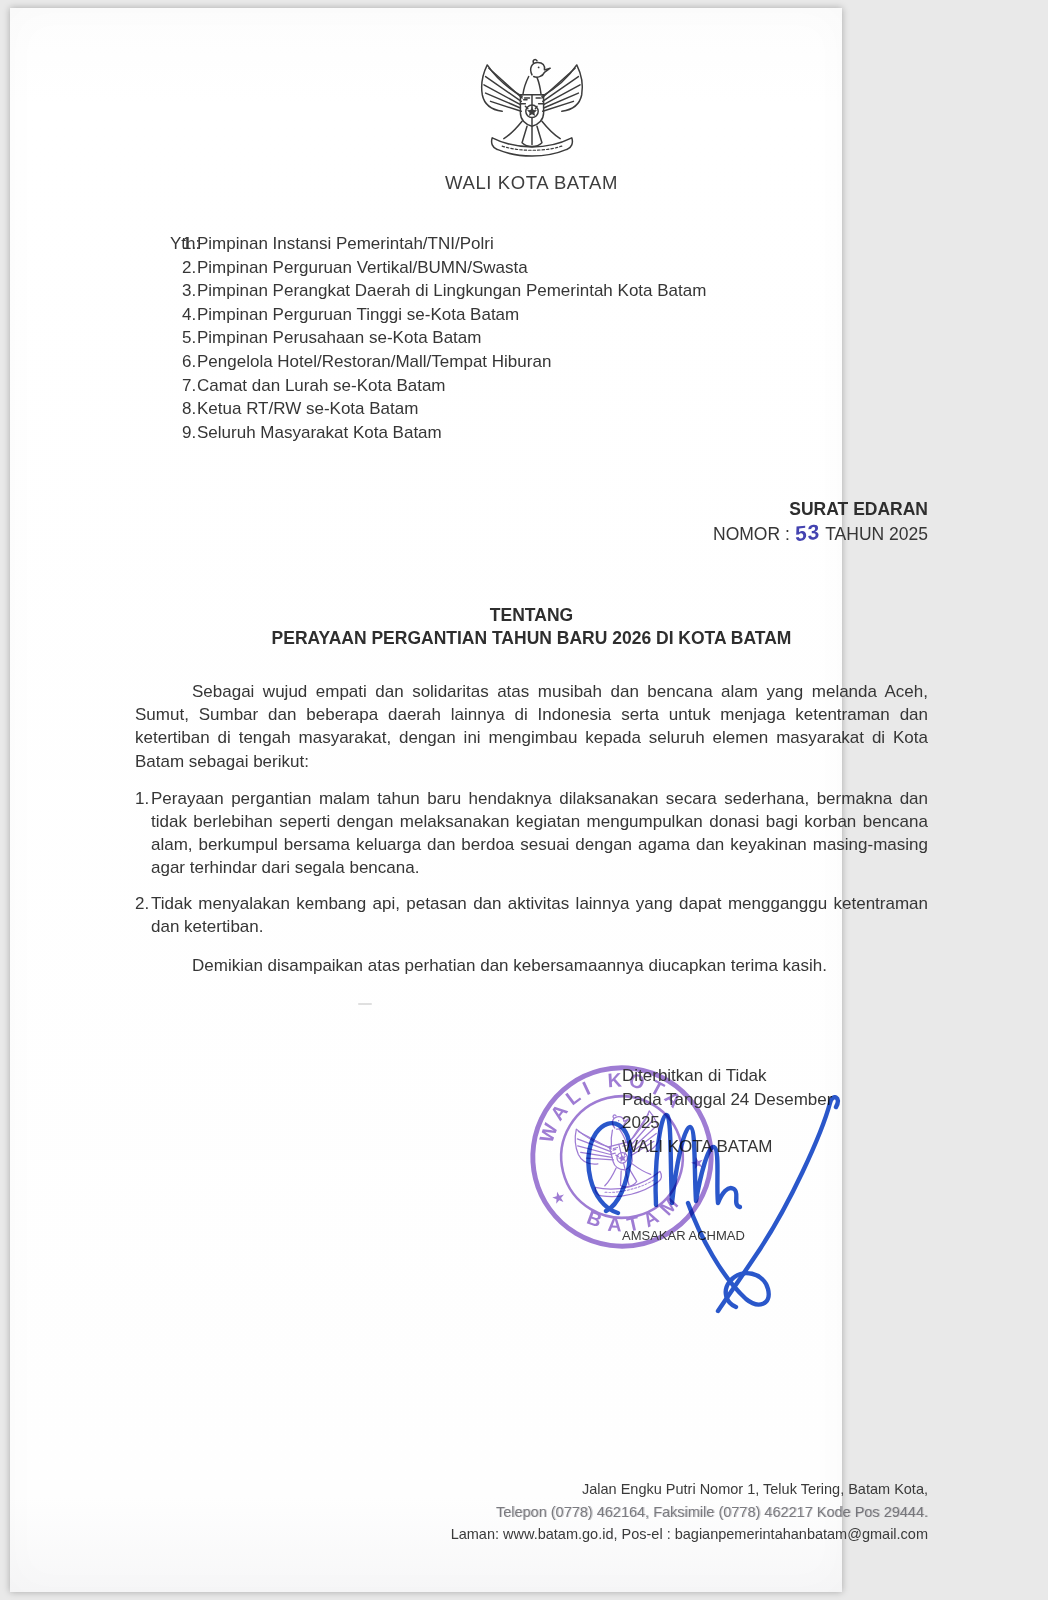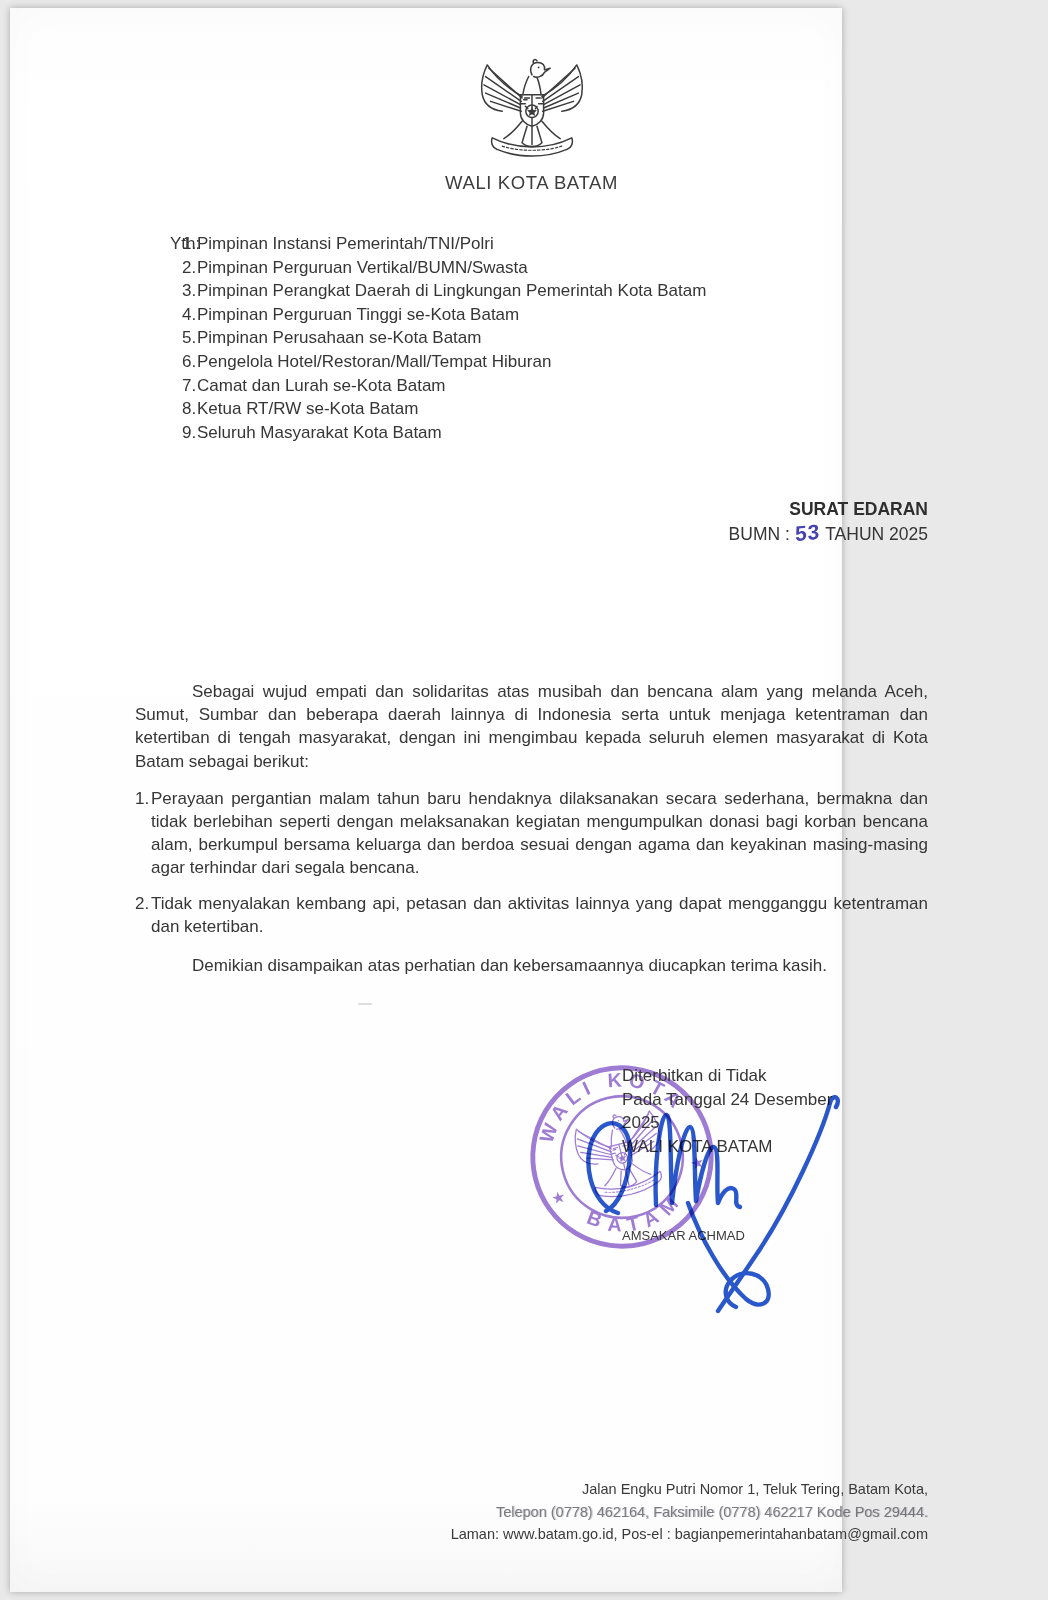--- a/index.html
+++ b/index.html
@@ -93,23 +93,27 @@
       <div class="row"><span class="num">5.</span><span>Pimpinan Perusahaan se-Kota Batam</span></div>
       <div class="row"><span class="num">6.</span><span>Pengelola Hotel/Restoran/Mall/Tempat Hiburan</span></div>
       <div class="row"><span class="num">7.</span><span>Camat dan Lurah se-Kota Batam</span></div>
       <div class="row"><span class="num">8.</span><span>Ketua RT/RW se-Kota Batam</span></div>
       <div class="row"><span class="num">9.</span><span>Seluruh Masyarakat Kota Batam</span></div>
     </div>
   </div>
 
   <div class="docblock">
     <div class="bold">SURAT EDARAN</div>
-    <div><span>BUMN :</span><span class="handnum">53</span><span>TAHUN 2025</span></div>
+    <div><span>NOMOR :</span><span class="handnum">53</span><span>TAHUN 2025</span></div>
   </div>
 
+  <div class="tentangblock">
+    <div class="bold">TENTANG</div>
+    <div class="bold">PERAYAAN PERGANTIAN TAHUN BARU 2026 DI KOTA BATAM</div>
+  </div>
 
   <div class="bodytext">
     <p>Sebagai wujud empati dan solidaritas atas musibah dan bencana alam yang melanda Aceh, Sumut, Sumbar dan beberapa daerah lainnya di Indonesia serta untuk menjaga ketentraman dan ketertiban di tengah masyarakat, dengan ini mengimbau kepada seluruh elemen masyarakat di Kota Batam sebagai berikut:</p>
     <div class="point">
       <span class="pnum">1.</span>
       <span>Perayaan pergantian malam tahun baru hendaknya dilaksanakan secara sederhana, bermakna dan tidak berlebihan seperti dengan melaksanakan kegiatan mengumpulkan donasi bagi korban bencana alam, berkumpul bersama keluarga dan berdoa sesuai dengan agama dan keyakinan masing-masing agar terhindar dari segala bencana.</span>
     </div>
     <div class="point">
       <span class="pnum">2.</span>
       <span>Tidak menyalakan kembang api, petasan dan aktivitas lainnya yang dapat mengganggu ketentraman dan ketertiban.</span>

